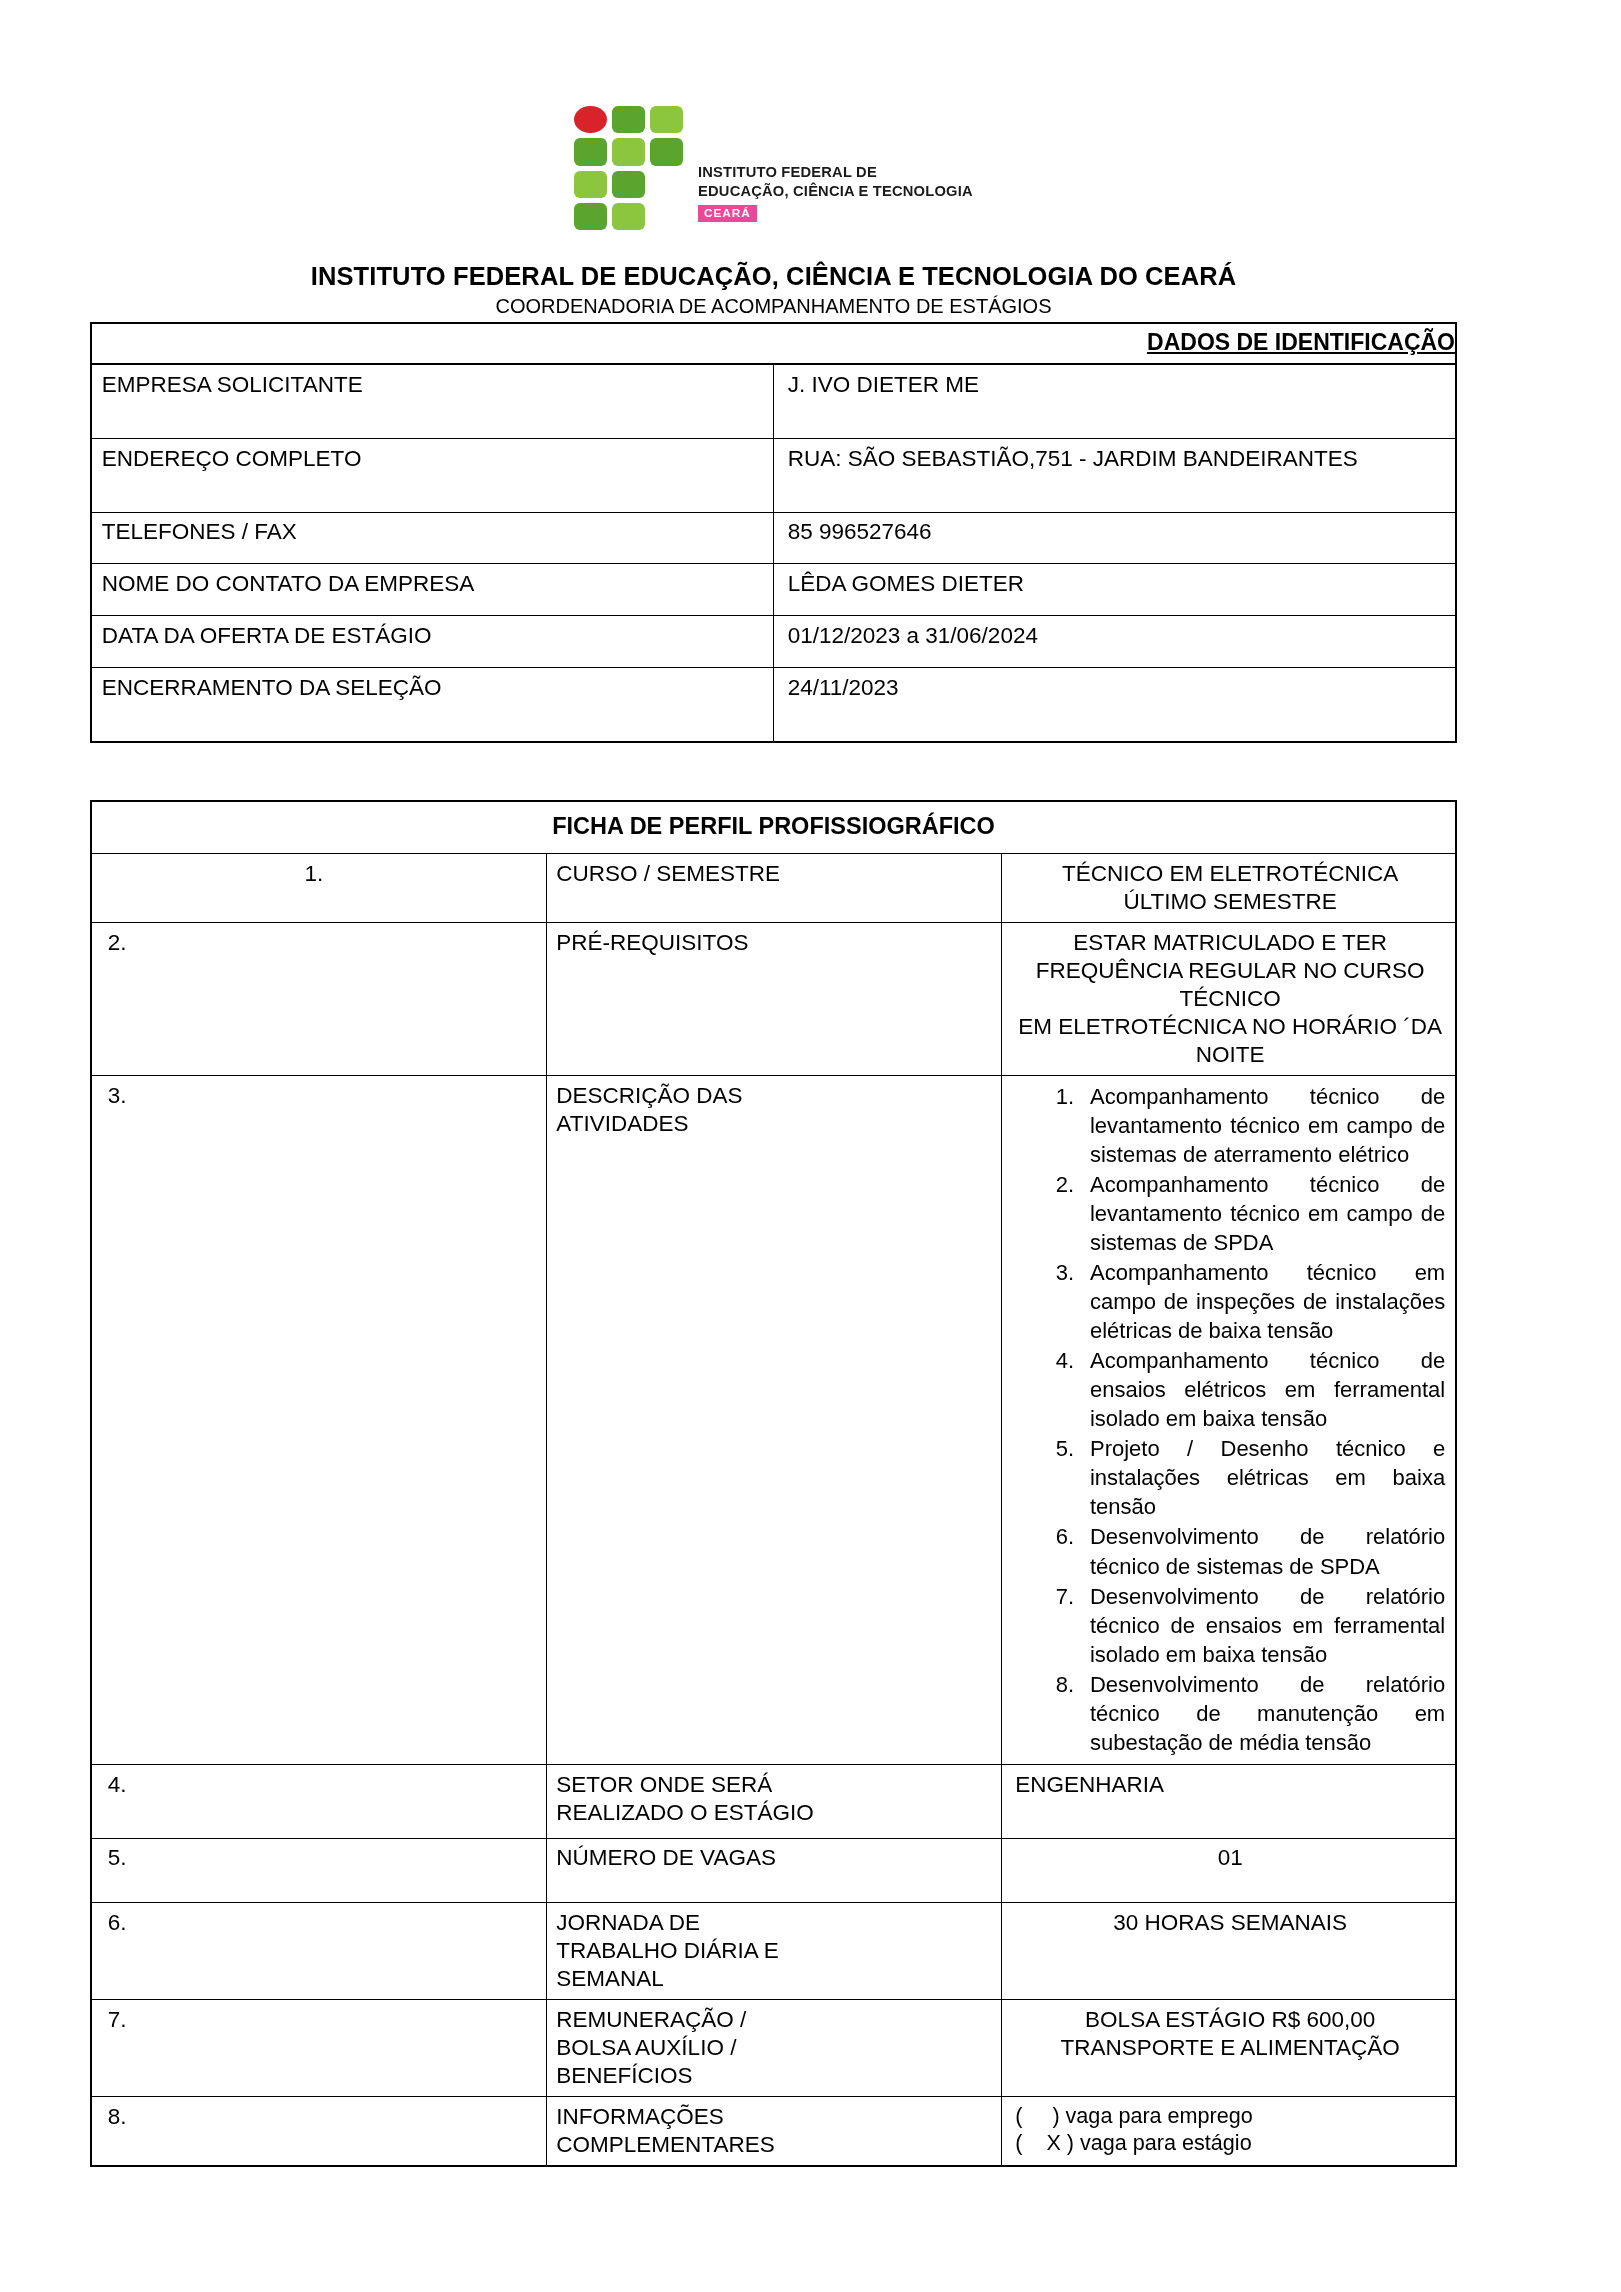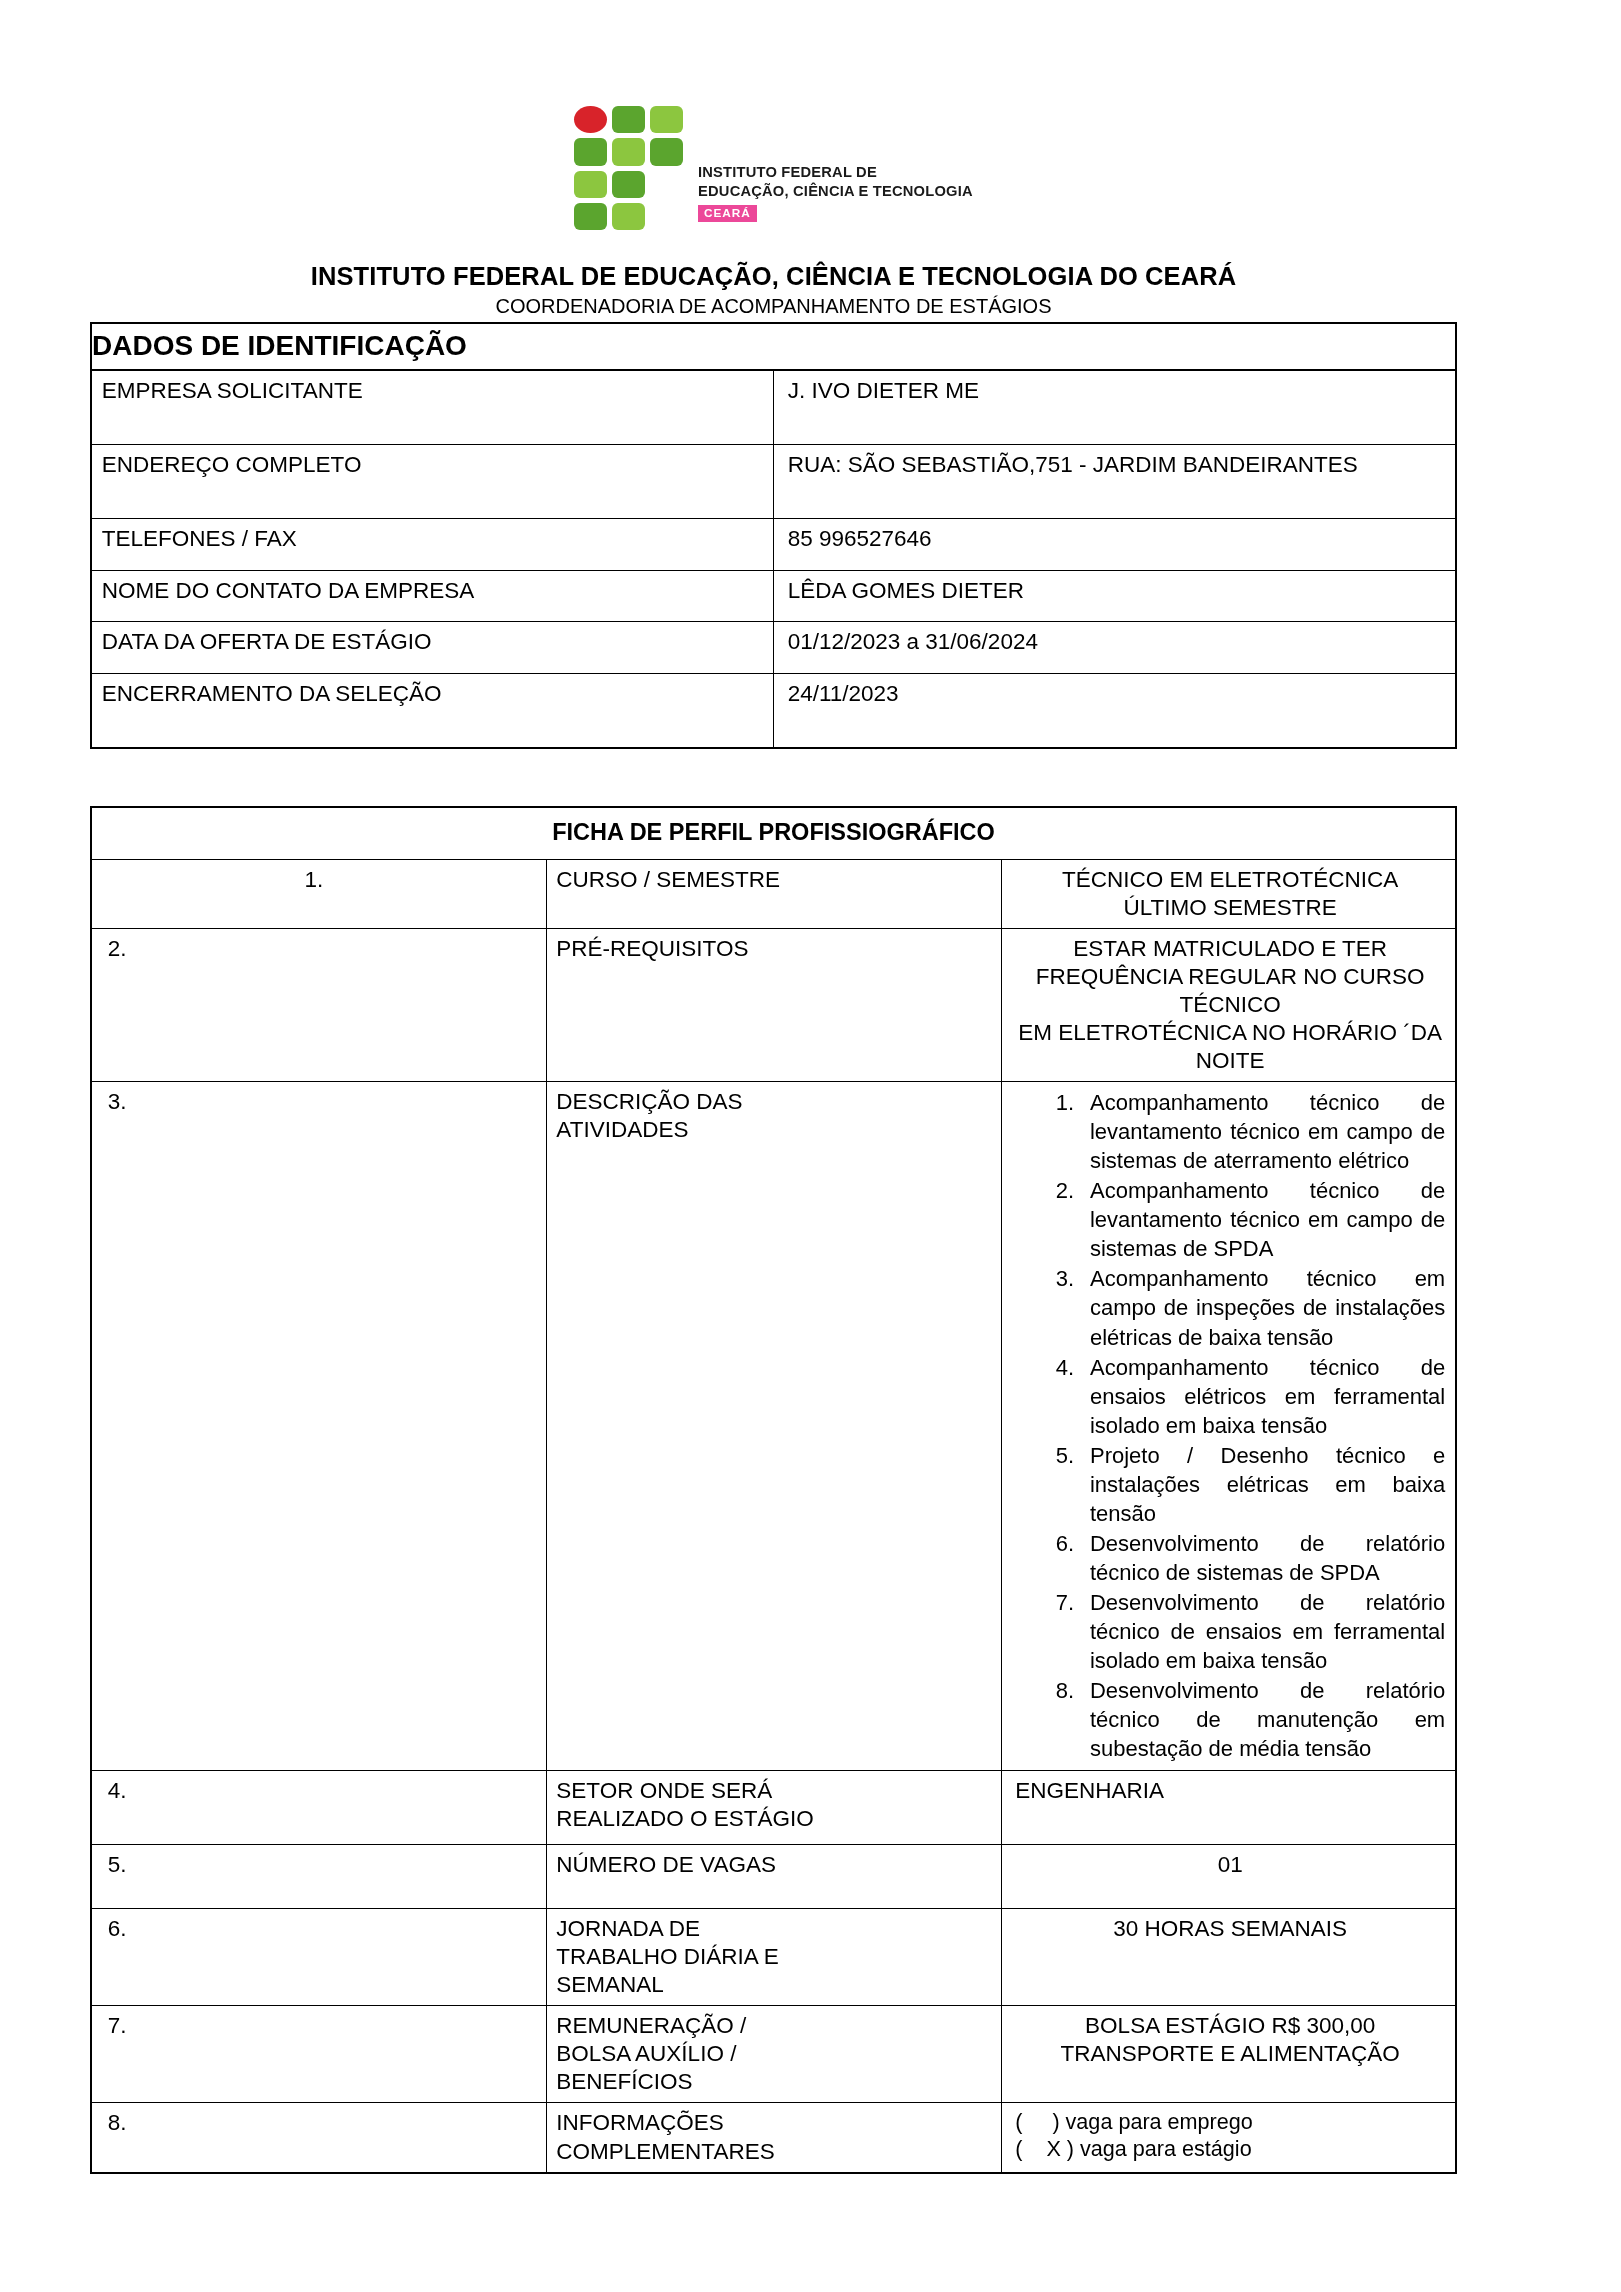--- a/index.html
+++ b/index.html
@@ -95,25 +95,26 @@
   }
   td, th {
     border: 1px solid #000;
     vertical-align: top;
     font-size: 22.5px;
     line-height: 1.25;
     padding: 5.9px 9.8px 5.9px 9.8px;
     font-weight: normal;
   }
   .t1 .banner {
-    text-align: left;
+    text-align: right;
     font-weight: bold;
-    font-size: 28px;
+    font-size: 23px;
     padding: 3.9px 0 5.9px 0;
     border-bottom: 2.9px solid #000;
+    text-decoration: underline;
   }
   .t1 td.label {
     width: 588px;
     height: 61px;
   }
   .t1 td.value {
     padding-left: 13.7px;
   }
   .t1 tr.tall td { height: 61px; }
   .t1 tr.short td { height: 39px; }
@@ -298,21 +299,21 @@
     </tr>
 
     <tr>
       <td class="num">7.</td>
       <td class="field">
         <div>REMUNERAÇÃO /</div>
         <div>BOLSA AUXÍLIO /</div>
         <div>BENEFÍCIOS</div>
       </td>
       <td class="content center">
-        <div>BOLSA ESTÁGIO R$ 300,00</div>
+        <div>BOLSA ESTÁGIO R$ 600,00</div>
         <div>TRANSPORTE E ALIMENTAÇÃO</div>
       </td>
     </tr>
 
     <tr>
       <td class="num">8.</td>
       <td class="field">
         <div>INFORMAÇÕES</div>
         <div>COMPLEMENTARES</div>
       </td>

